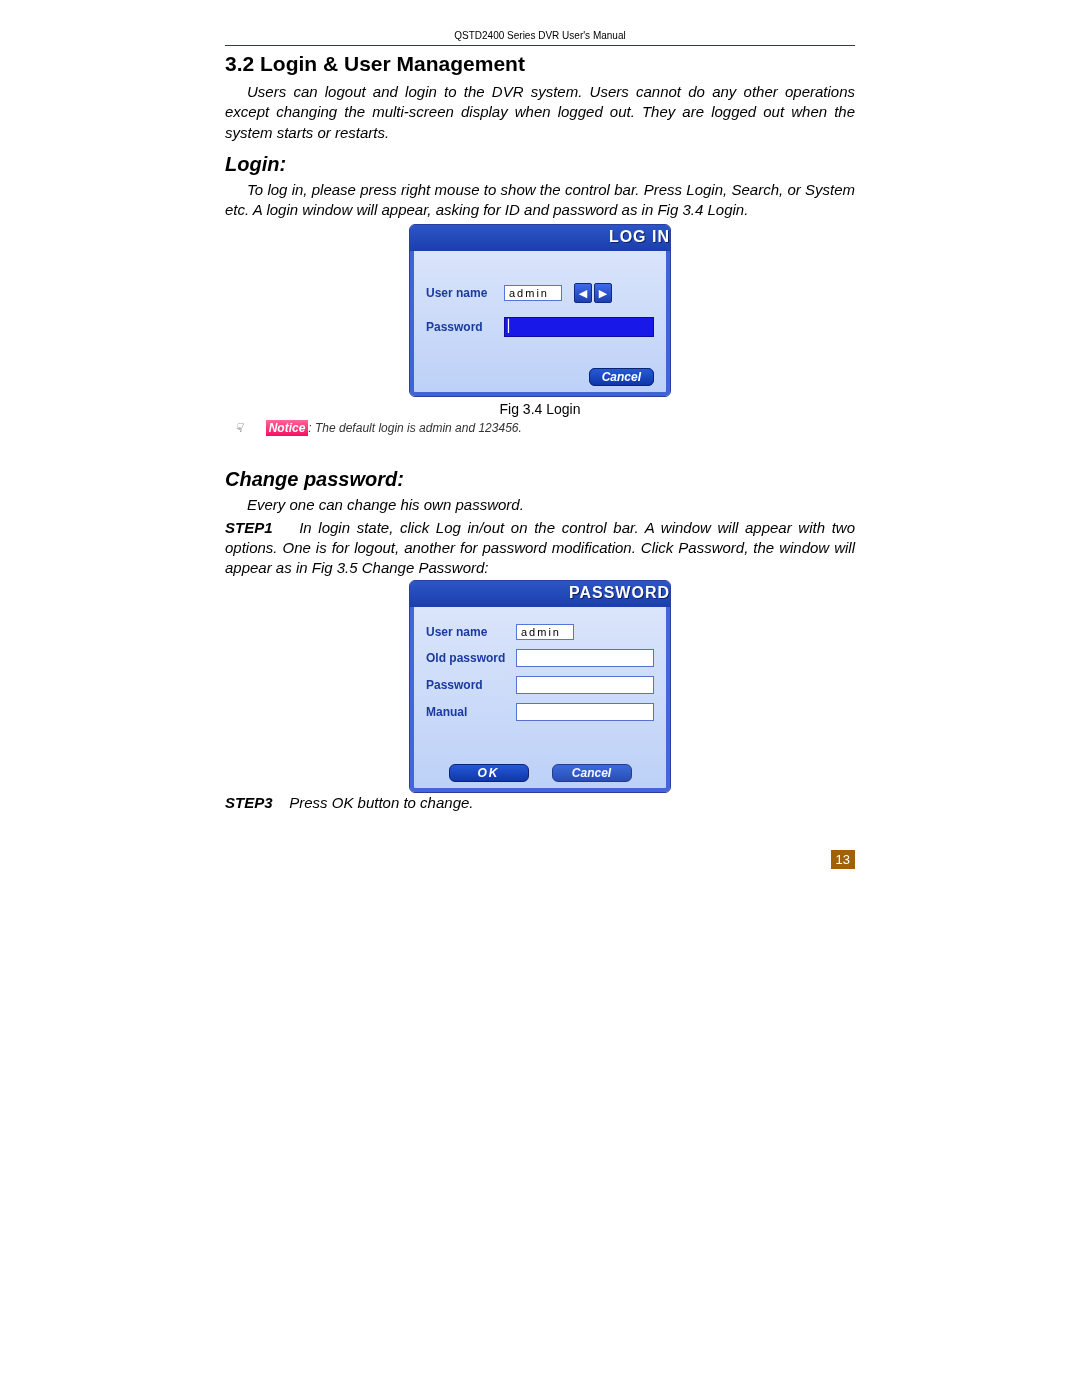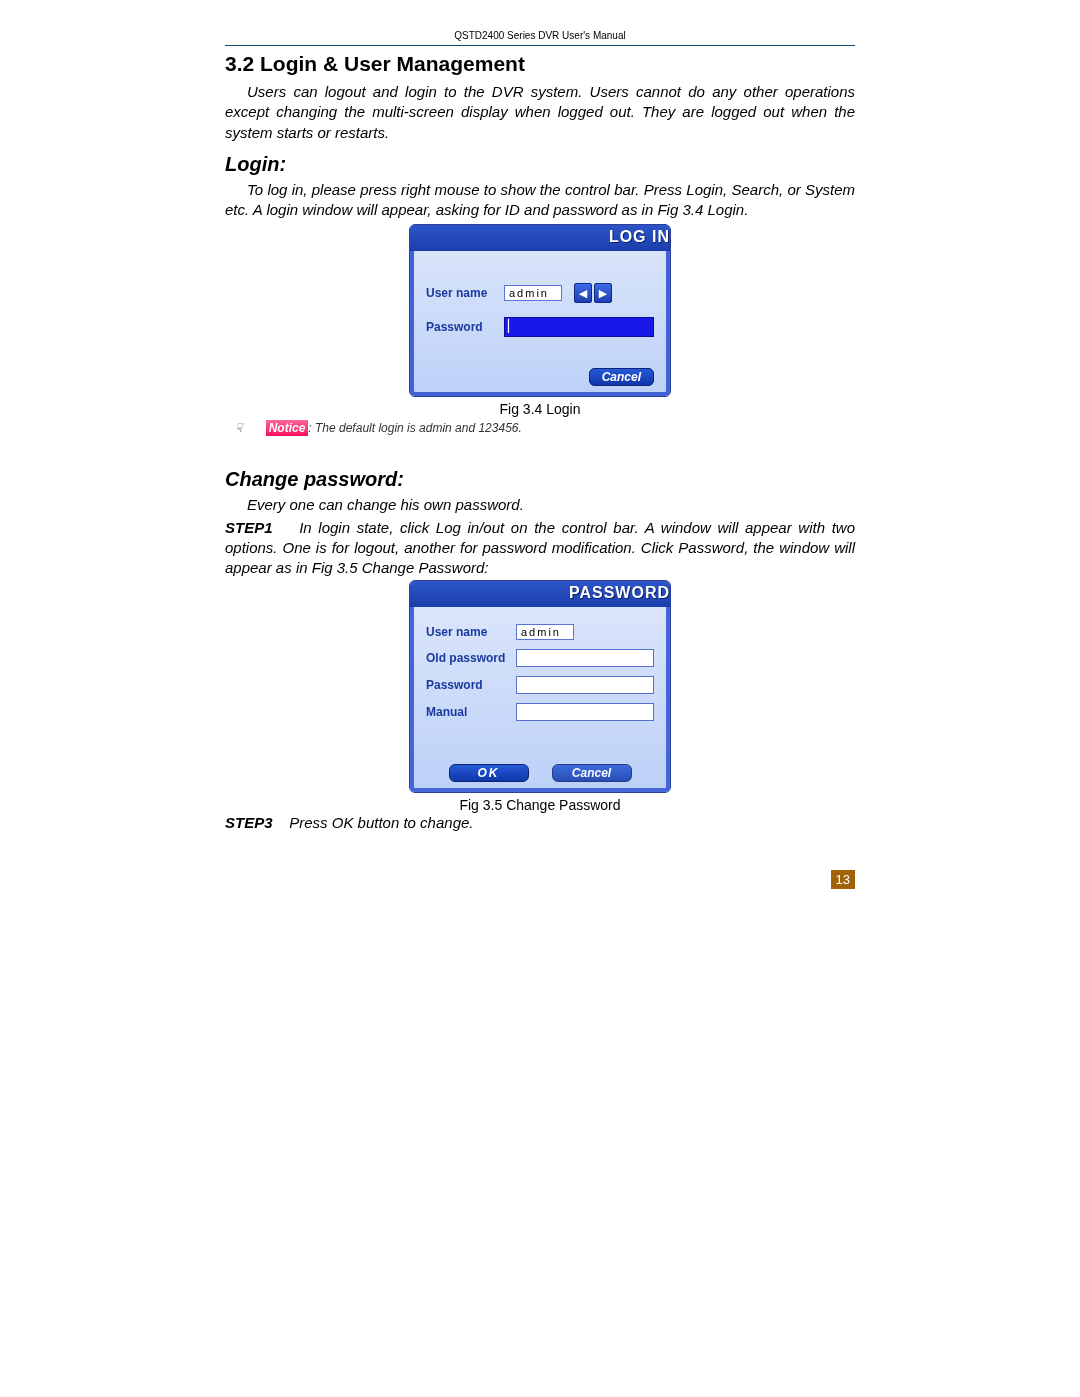--- a/index.html
+++ b/index.html
@@ -110,20 +110,19 @@
       <div class="frow2">
         <div class="flabel2">Manual</div>
         <div class="txt-input"></div>
       </div>
     </div>
     <div class="btnrow2">
       <span class="btn" style="letter-spacing:2px;">OK</span>
       <span class="btn" style="opacity:.85;">Cancel</span>
     </div>
   </div>
-  <div class="fig-cap">Fig 3.5    Change Password</div>
 
   <p>
     <span class="step-lbl">STEP3</span>&nbsp;&nbsp;&nbsp;&nbsp;<span>Press OK button to change.</span>
   </p>
 
   <div class="page-num"><span>13</span></div>
 </div>
 
 </body></html>

